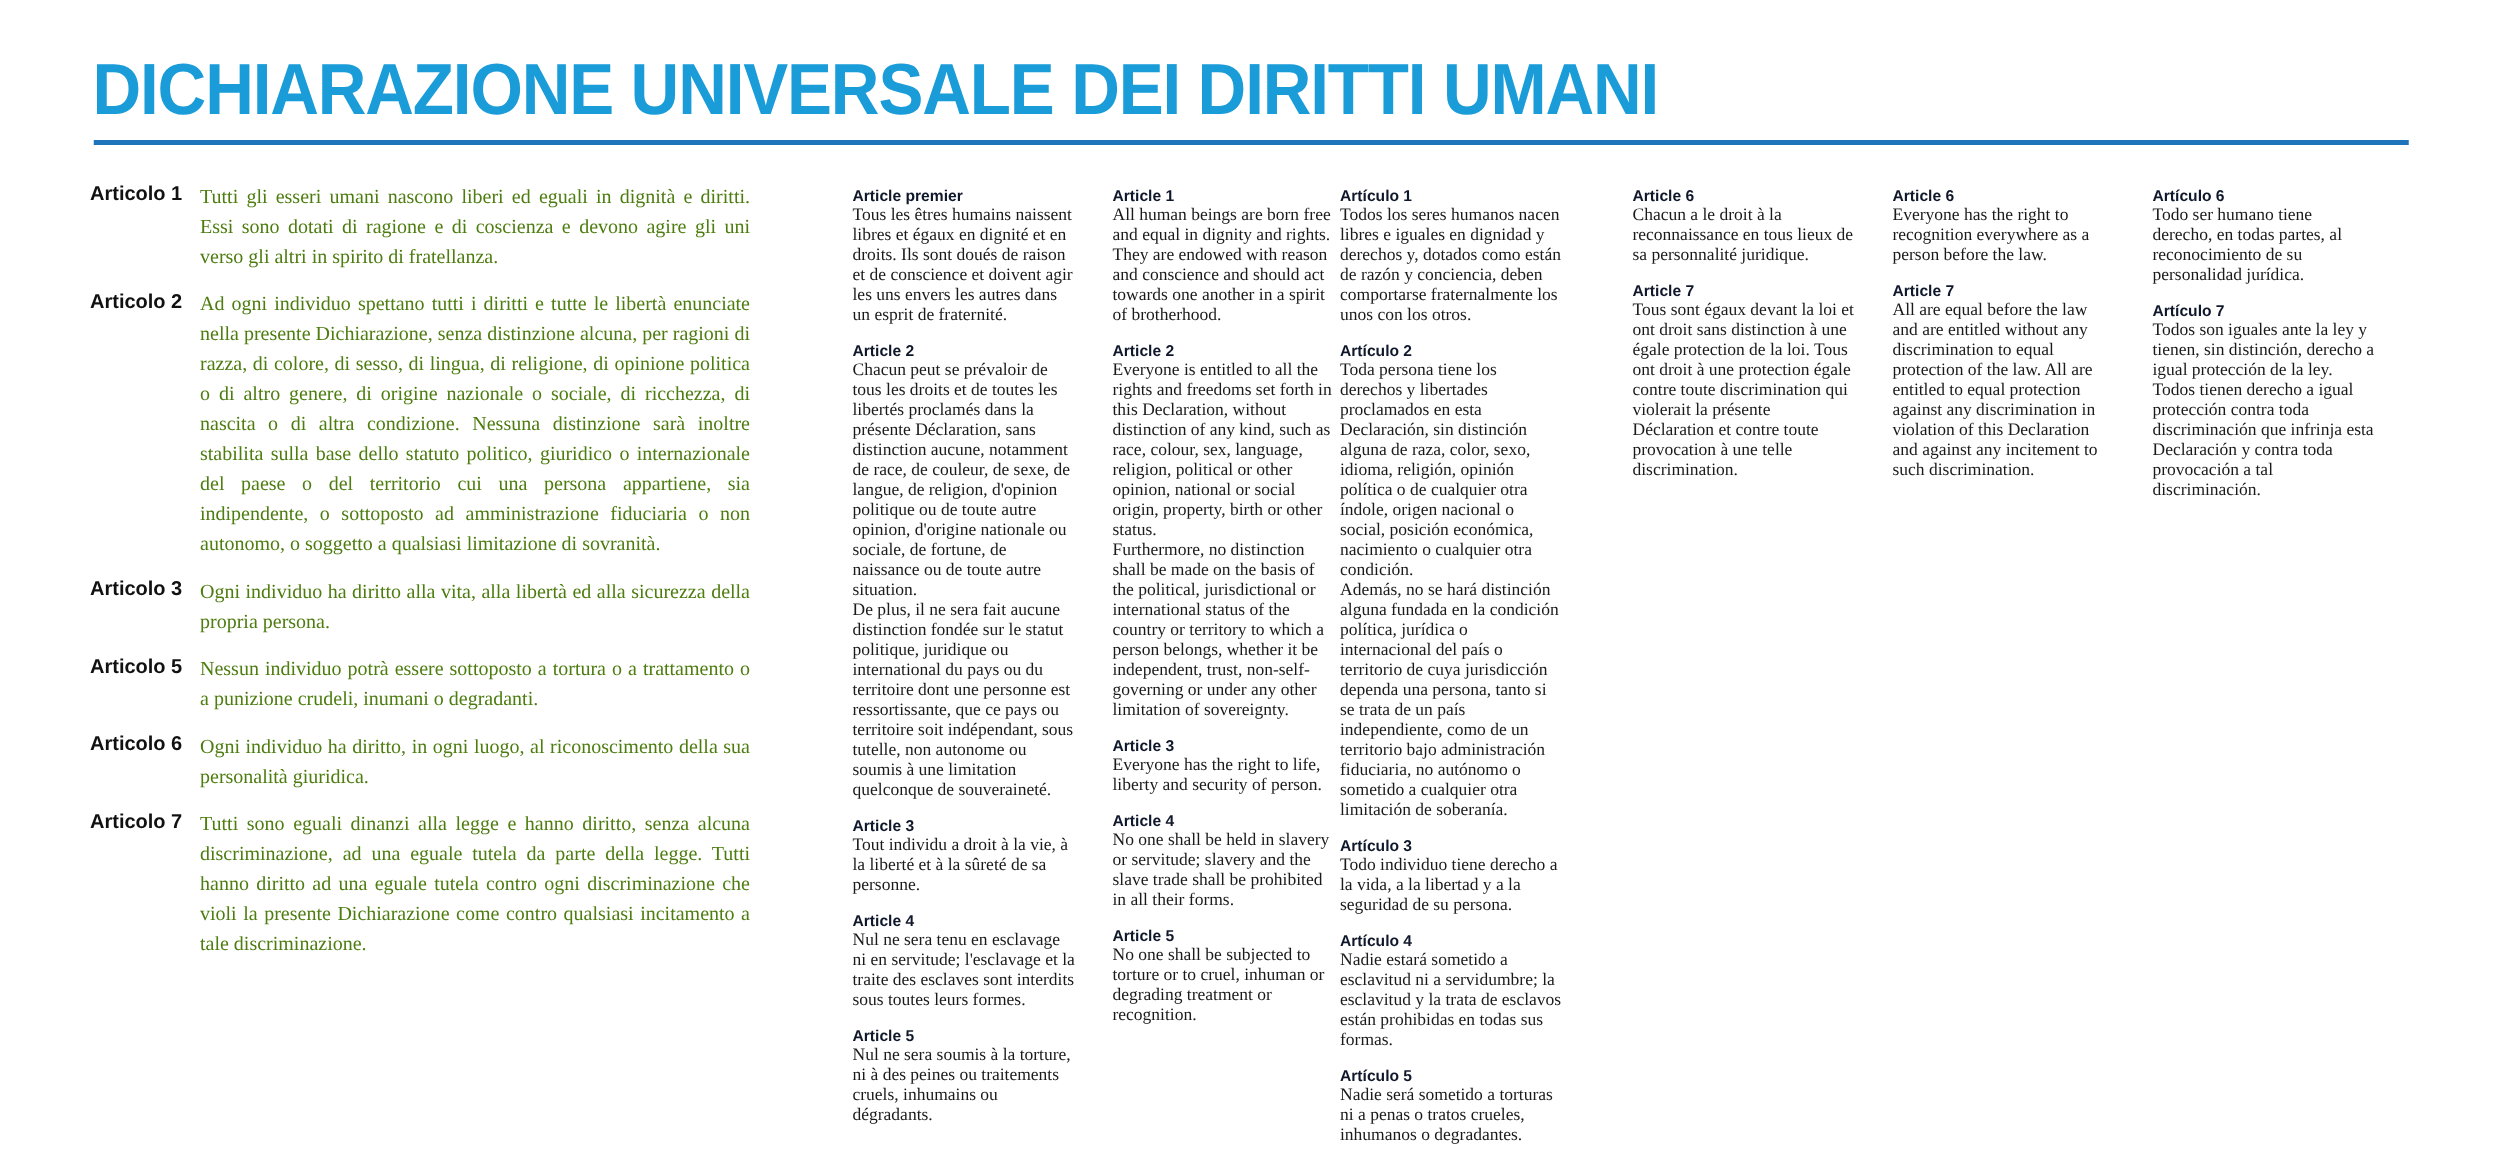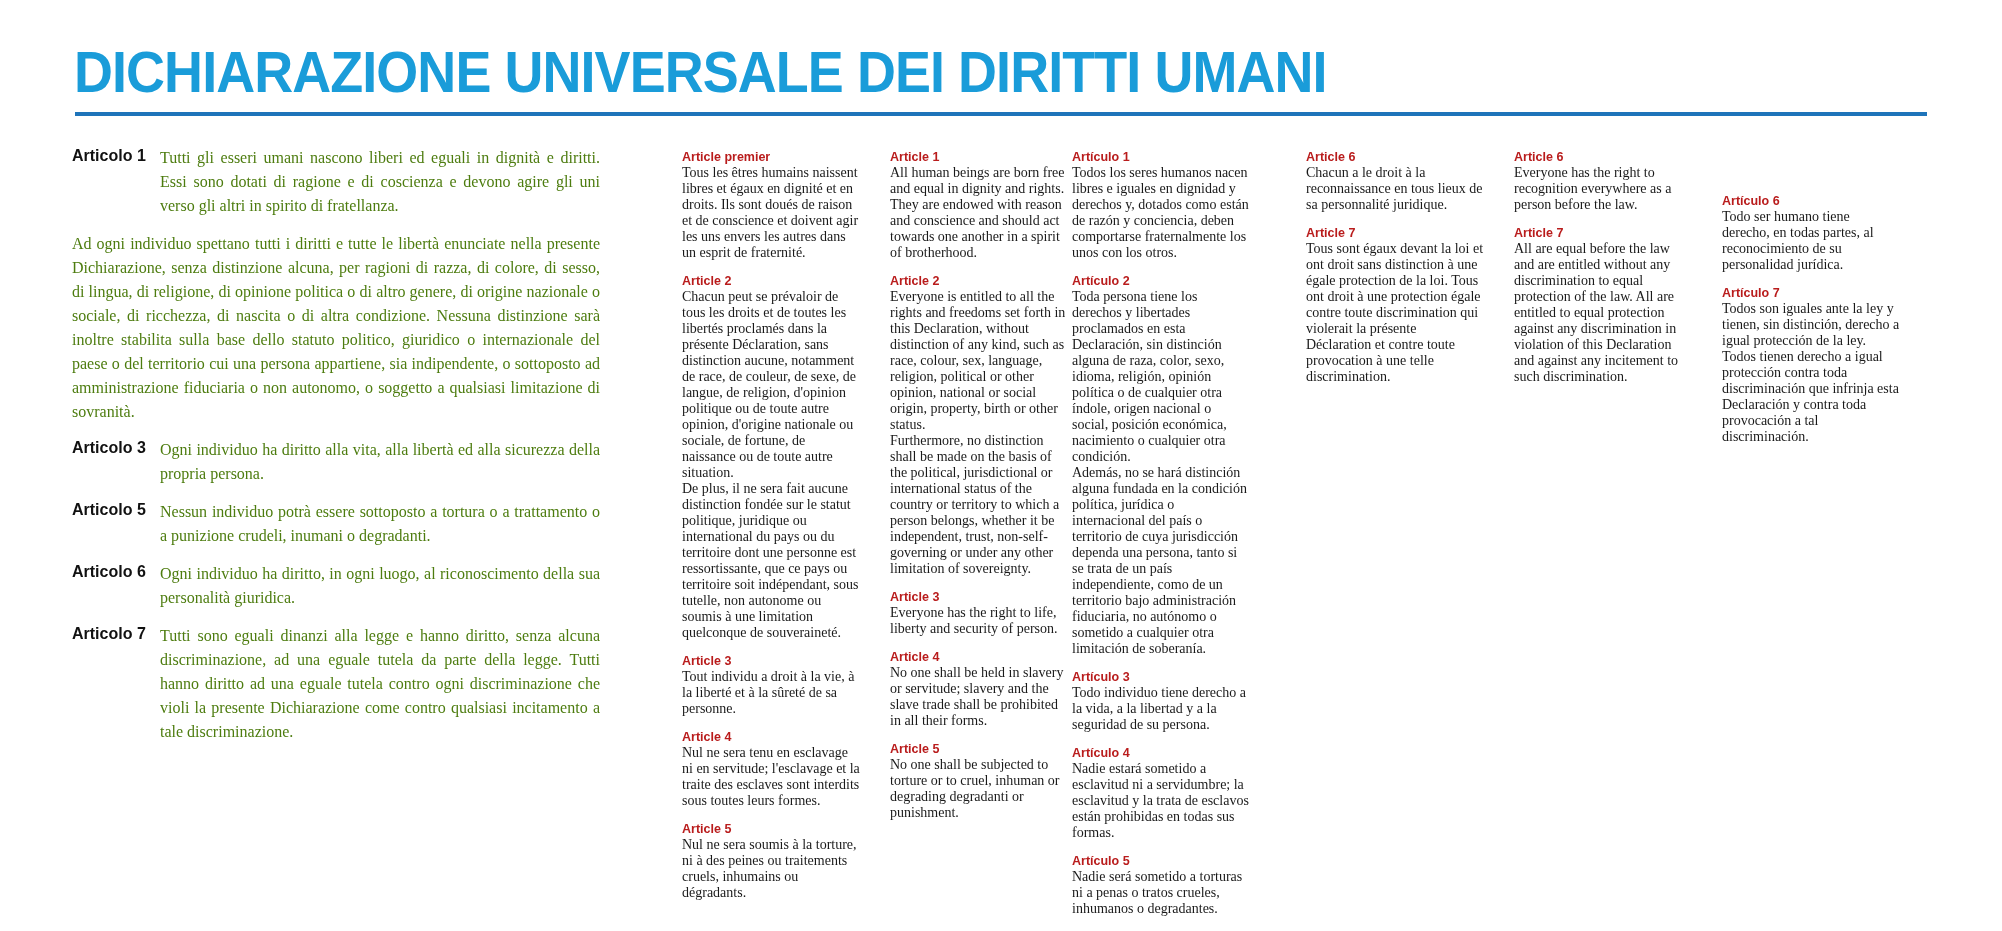--- a/index.html
+++ b/index.html
@@ -65,29 +65,29 @@
   .col {
     position: absolute;
     top: 150px;
     width: 178px;
   }
   .c1 { left: 682px; }
   .c2 { left: 890px; }
   .c3 { left: 1072px; }
   .c4 { left: 1306px; }
   .c5 { left: 1514px; }
-  .c6 { left: 1722px; margin-top: 44px; }
+  .c6 { left: 1722px; }
   .col-article {
     margin-bottom: 13px;
   }
   .col-heading {
     font-family: "Liberation Sans", sans-serif;
     font-weight: bold;
     font-size: 12.5px;
-    color: #b91c1c;
+    color: #0f172a;
     margin-bottom: 1px;
   }
   .col-body {
     font-size: 14px;
     line-height: 16px;
     color: #1a1a1a;
     white-space: pre-line;
   }
 </style>
 </head>
@@ -97,20 +97,21 @@
 
   <div class="title">DICHIARAZIONE UNIVERSALE DEI DIRITTI UMANI</div>
   <div class="rule"></div>
 
   <div class="italian">
     <div class="it-article">
       <div class="it-label">Articolo 1</div>
       <div class="it-text">Tutti gli esseri umani nascono liberi ed eguali in dignità e diritti. Essi sono dotati di ragione e di coscienza e devono agire gli uni verso gli altri in spirito di fratellanza.</div>
     </div>
     <div class="it-article">
+      <div class="it-label">Articolo 2</div>
       <div class="it-text">Ad ogni individuo spettano tutti i diritti e tutte le libertà enunciate nella presente Dichiarazione, senza distinzione alcuna, per ragioni di razza, di colore, di sesso, di lingua, di religione, di opinione politica o di altro genere, di origine nazionale o sociale, di ricchezza, di nascita o di altra condizione. Nessuna distinzione sarà inoltre stabilita sulla base dello statuto politico, giuridico o internazionale del paese o del territorio cui una persona appartiene, sia indipendente, o sottoposto ad amministrazione fiduciaria o non autonomo, o soggetto a qualsiasi limitazione di sovranità.</div>
     </div>
     <div class="it-article">
       <div class="it-label">Articolo 3</div>
       <div class="it-text">Ogni individuo ha diritto alla vita, alla libertà ed alla sicurezza della propria persona.</div>
     </div>
     <div class="it-article">
       <div class="it-label">Articolo 5</div>
       <div class="it-text">Nessun individuo potrà essere sottoposto a tortura o a trattamento o a punizione crudeli, inumani o degradanti.</div>
     </div>
@@ -161,21 +162,21 @@
     <div class="col-article">
       <div class="col-heading">Article 3</div>
       <div class="col-body">Everyone has the right to life, liberty and security of person.</div>
     </div>
     <div class="col-article">
       <div class="col-heading">Article 4</div>
       <div class="col-body">No one shall be held in slavery or servitude; slavery and the slave trade shall be prohibited in all their forms.</div>
     </div>
     <div class="col-article">
       <div class="col-heading">Article 5</div>
-      <div class="col-body">No one shall be subjected to torture or to cruel, inhuman or degrading degradanti or punishment.</div>
+      <div class="col-body">No one shall be subjected to torture or to cruel, inhuman or degrading treatment or recognition.</div>
     </div>
   </div>
 
   <div class="col c3">
     <div class="col-article">
       <div class="col-heading">Artículo 1</div>
       <div class="col-body">Todos los seres humanos nacen libres e iguales en dignidad y derechos y, dotados como están de razón y conciencia, deben comportarse fraternalmente los unos con los otros.</div>
     </div>
     <div class="col-article">
       <div class="col-heading">Artículo 2</div>

